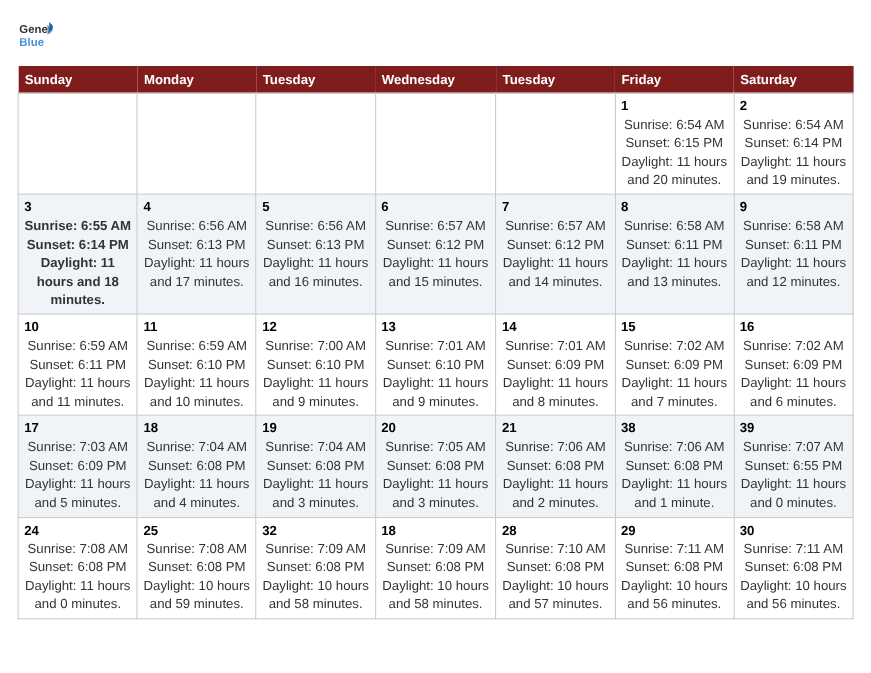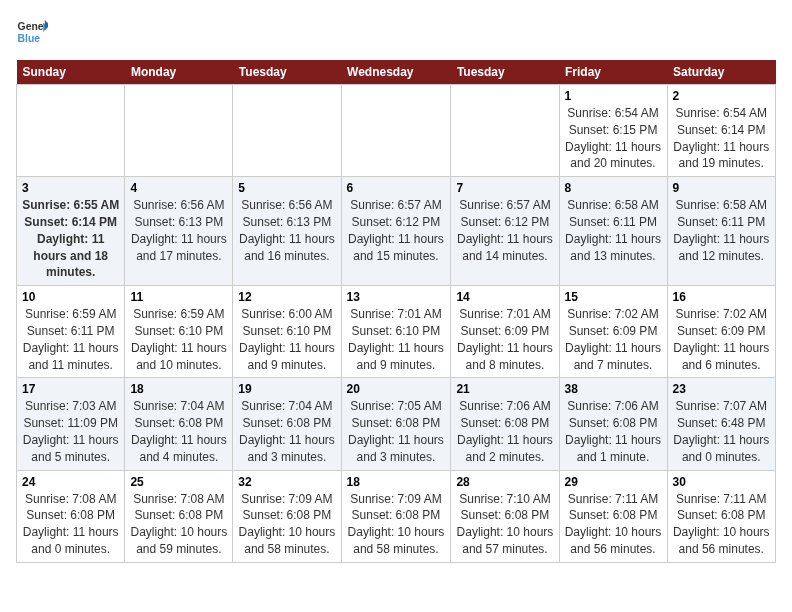--- a/index.html
+++ b/index.html
@@ -179,21 +179,21 @@
 Daylight: 11 hours and 11 minutes.</div>
         </td>
         <td>
           <div class="day-num">11</div>
           <div class="day-info" style="white-space: pre-line;">Sunrise: 6:59 AM
 Sunset: 6:10 PM
 Daylight: 11 hours and 10 minutes.</div>
         </td>
         <td>
           <div class="day-num">12</div>
-          <div class="day-info" style="white-space: pre-line;">Sunrise: 6:00 AM
+          <div class="day-info" style="white-space: pre-line;">Sunrise: 7:00 AM
 Sunset: 6:10 PM
 Daylight: 11 hours and 9 minutes.</div>
         </td>
         <td>
           <div class="day-num">13</div>
           <div class="day-info" style="white-space: pre-line;">Sunrise: 7:01 AM
 Sunset: 6:10 PM
 Daylight: 11 hours and 9 minutes.</div>
         </td>
         <td>
@@ -212,21 +212,21 @@
           <div class="day-num">16</div>
           <div class="day-info" style="white-space: pre-line;">Sunrise: 7:02 AM
 Sunset: 6:09 PM
 Daylight: 11 hours and 6 minutes.</div>
         </td>
       </tr>
       <tr>
         <td>
           <div class="day-num">17</div>
           <div class="day-info" style="white-space: pre-line;">Sunrise: 7:03 AM
-Sunset: 11:09 PM
+Sunset: 6:09 PM
 Daylight: 11 hours and 5 minutes.</div>
         </td>
         <td>
           <div class="day-num">18</div>
           <div class="day-info" style="white-space: pre-line;">Sunrise: 7:04 AM
 Sunset: 6:08 PM
 Daylight: 11 hours and 4 minutes.</div>
         </td>
         <td>
           <div class="day-num">19</div>
@@ -246,23 +246,23 @@
 Sunset: 6:08 PM
 Daylight: 11 hours and 2 minutes.</div>
         </td>
         <td>
           <div class="day-num">38</div>
           <div class="day-info" style="white-space: pre-line;">Sunrise: 7:06 AM
 Sunset: 6:08 PM
 Daylight: 11 hours and 1 minute.</div>
         </td>
         <td>
-          <div class="day-num">23</div>
+          <div class="day-num">39</div>
           <div class="day-info" style="white-space: pre-line;">Sunrise: 7:07 AM
-Sunset: 6:48 PM
+Sunset: 6:55 PM
 Daylight: 11 hours and 0 minutes.</div>
         </td>
       </tr>
       <tr>
         <td>
           <div class="day-num">24</div>
           <div class="day-info" style="white-space: pre-line;">Sunrise: 7:08 AM
 Sunset: 6:08 PM
 Daylight: 11 hours and 0 minutes.</div>
         </td>

